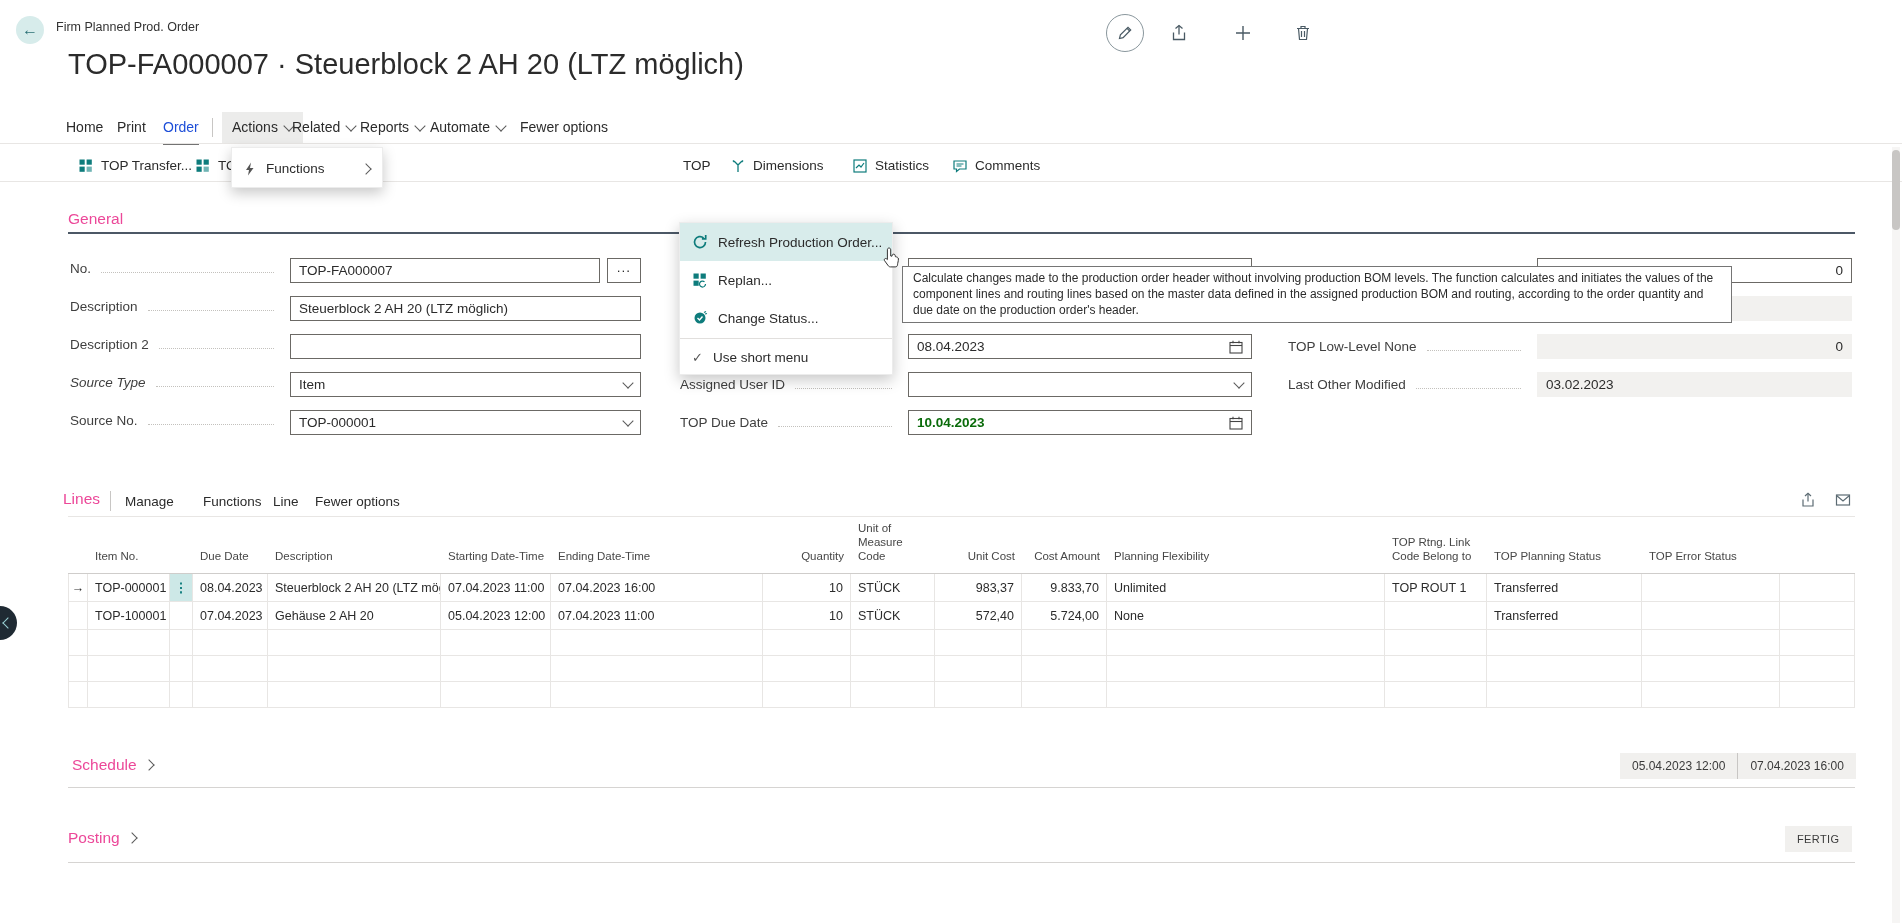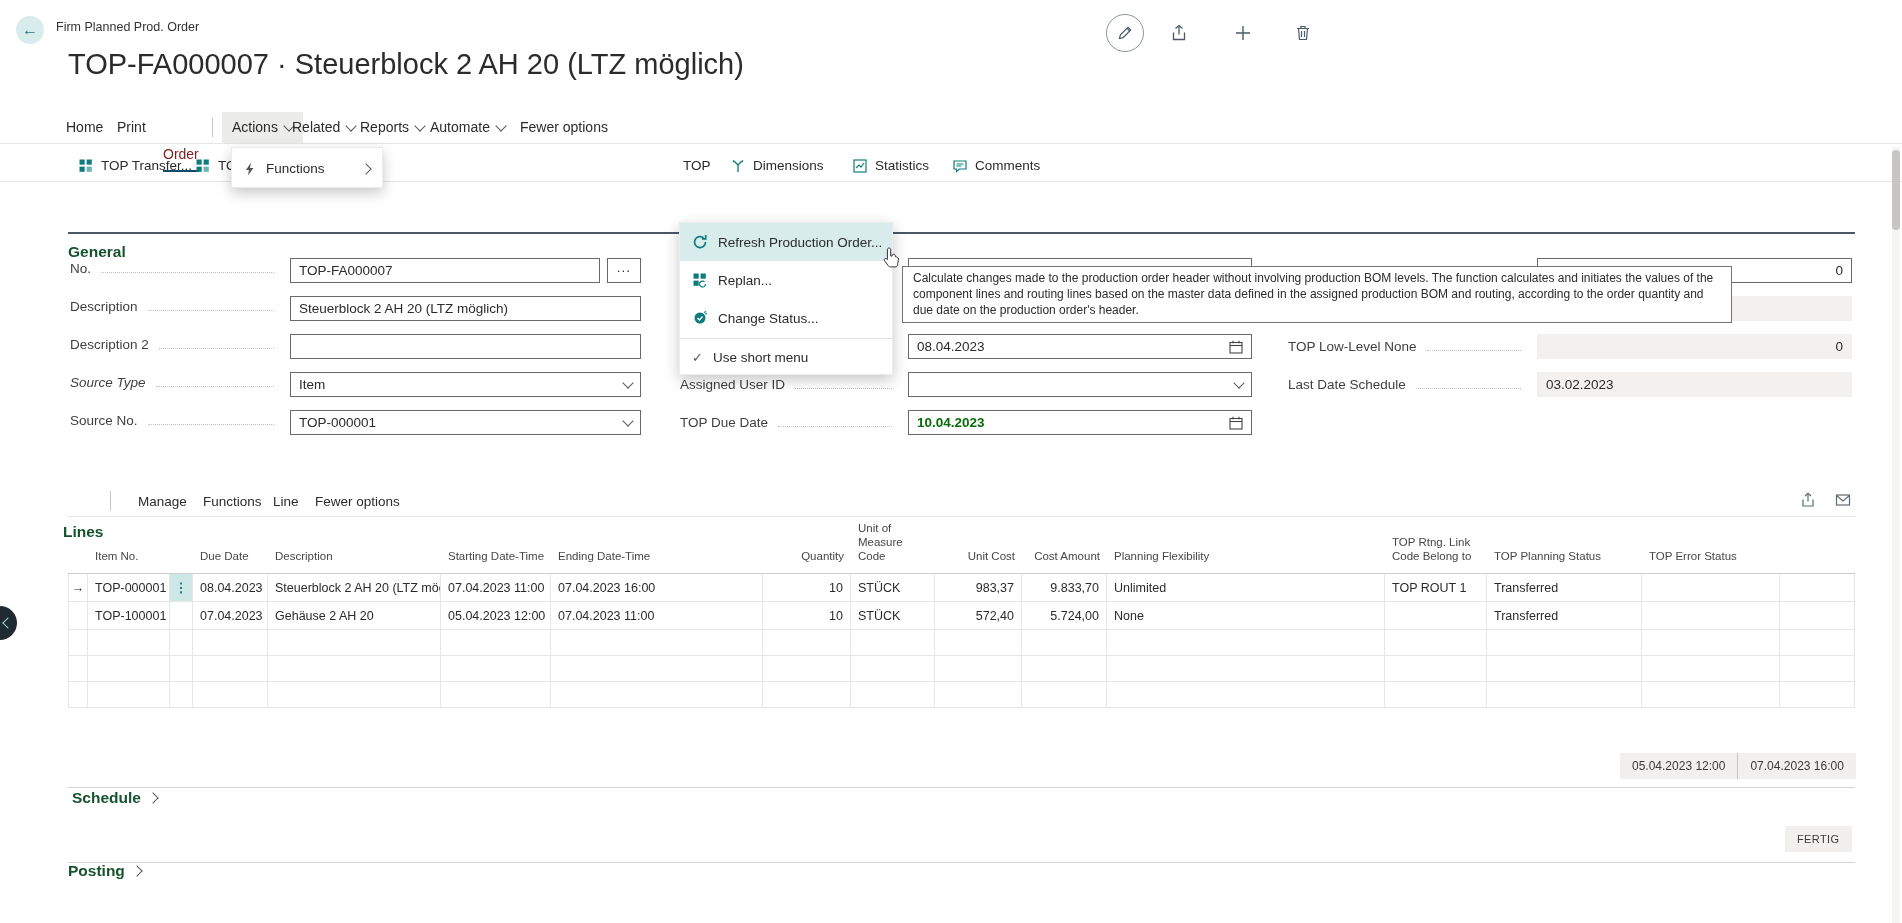--- a/index.html
+++ b/index.html
@@ -3,27 +3,27 @@
 <meta charset="utf-8">
 <style>
   html,body{margin:0;padding:0;background:#fff;}
   body{font-family:"Liberation Sans",sans-serif;color:#2b2b2b;}
   .screen{position:relative;width:1902px;height:923px;background:#fff;overflow:hidden;}
   .abs{position:absolute;}
   .hline{position:absolute;height:1px;background:#e8e6e4;}
   .caption{font-size:12.5px;color:#333;}
   .title{font-size:29px;font-weight:400;color:#2b2b2b;white-space:nowrap;}
   .menuitem{position:absolute;top:112px;height:31px;line-height:31px;font-size:14px;color:#2b2b2b;white-space:nowrap;cursor:default;}
-  .menuitem.sel{color:#7f1d1d;border-bottom:2px solid #0c4a6e;margin-top:27px;}
+  .menuitem.sel{color:#1d4ed8;border-bottom:2px solid #737373;}
   .menuitem.open{background:#ececeb;padding:0 10px;}
   .chv{display:inline-block;width:7px;height:7px;border-right:1.4px solid #5a5a5a;border-bottom:1.4px solid #5a5a5a;transform:rotate(45deg);margin-left:7px;margin-bottom:2px;}
   .chvr{display:inline-block;width:7px;height:7px;border-right:1.4px solid #5a5a5a;border-bottom:1.4px solid #5a5a5a;transform:rotate(-45deg);}
   .toolitem{position:absolute;top:150px;height:31px;line-height:31px;font-size:13.5px;color:#2b2b2b;display:flex;align-items:center;gap:7px;white-space:nowrap;}
   .icon16{width:16px;height:16px;flex:0 0 auto;}
-  .sect{font-size:15.5px;font-weight:700;color:#14532d;white-space:nowrap;margin-top:33px;}
+  .sect{font-size:15.5px;font-weight:400;color:#ec4899;white-space:nowrap;}
   .fieldrow{position:absolute;display:flex;align-items:baseline;}
   .lbl{font-size:13.5px;color:#3f3f3f;white-space:nowrap;}
   .dots{flex:1;border-bottom:1px dotted #c3c1bd;height:10px;margin:0 8px 3px 10px;}
   .field{position:absolute;height:25px;border:1px solid #6b6965;background:#fff;font-size:13.5px;display:flex;align-items:center;padding:0 8px;box-sizing:border-box;}
   .field.gray{background:#f2f1ef;border:1px solid #f2f1ef;}
   .field .endicon{margin-left:auto;}
   .panel{position:absolute;background:#fff;box-shadow:0 5px 14px rgba(0,0,0,.22);border:1px solid #ececec;box-sizing:border-box;}
   .pitem{display:flex;align-items:center;gap:10px;font-size:13.5px;color:#2b2b2b;padding:0 12px;white-space:nowrap;}
   .tooltip{position:absolute;background:#fff;border:1px solid #757575;padding:3px 10px;font-size:12px;line-height:1.35;color:#2b2b2b;box-sizing:border-box;}
   .tbl{position:absolute;left:68px;display:grid;grid-template-columns:20px 82px 23px 75px 173px 110px 212px 88px 84px 87px 85px 278px 102px 155px 138px 75px;}
@@ -223,30 +223,30 @@
 
   <div class="fieldrow" style="left:1288px;top:339px;width:241px;">
       <span class="lbl">TOP Low-Level None</span>
       <span class="dots"></span>
     </div>
   <div class="field gray" style="left:1537px;top:334px;width:315px;justify-content:flex-end;">
       <span>0</span>
     </div>
 
   <div class="fieldrow" style="left:1288px;top:377px;width:241px;">
-      <span class="lbl">Last Date Schedule</span>
+      <span class="lbl">Last Other Modified</span>
       <span class="dots"></span>
     </div>
   <div class="field gray" style="left:1537px;top:372px;width:315px;">
       <span>03.02.2023</span>
     </div>
 
   <div class="abs sect" style="left:63px;top:490px;">Lines</div>
   <div class="vdiv" style="left:110px;top:491px;height:20px;"></div>
-  <div class="tabitem" style="left:138px;text-align:center;">Manage</div>
+  <div class="tabitem" style="left:125px;text-align:center;">Manage</div>
   <div class="tabitem" style="left:203px;">Functions</div>
   <div class="tabitem" style="left:273px;">Line</div>
   <div class="tabitem" style="left:315px;">Fewer options</div>
   <div class="abs" style="left:1800px;top:492px;">
     <svg width="16" height="16" viewBox="0 0 16 16">
         <path d="M8 1.5v8" stroke="#5c6b73" stroke-width="1.2" fill="none"></path>
         <path d="M5 4l3-2.8L11 4" stroke="#5c6b73" stroke-width="1.2" fill="none"></path>
         <path d="M3 7.5v6.5h10V7.5" stroke="#5c6b73" stroke-width="1.2" fill="none"></path>
       </svg>
   </div>

